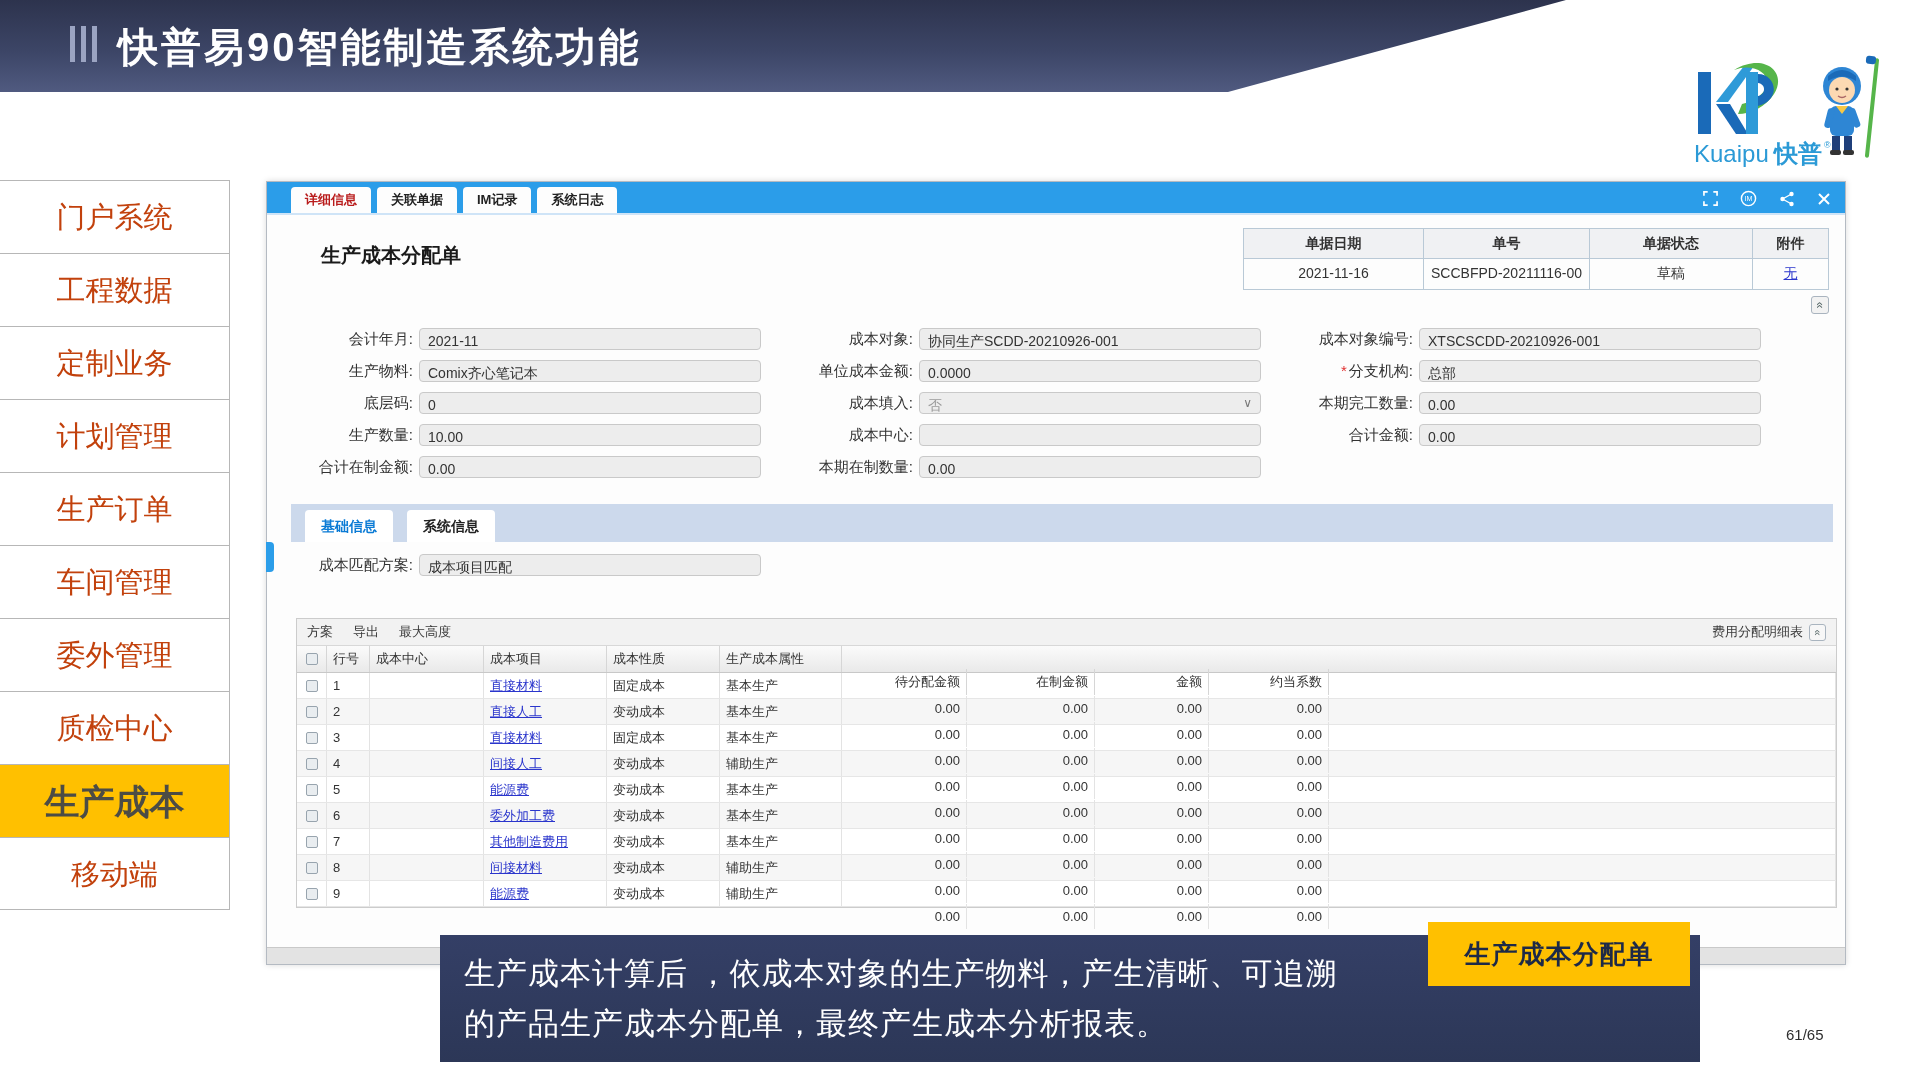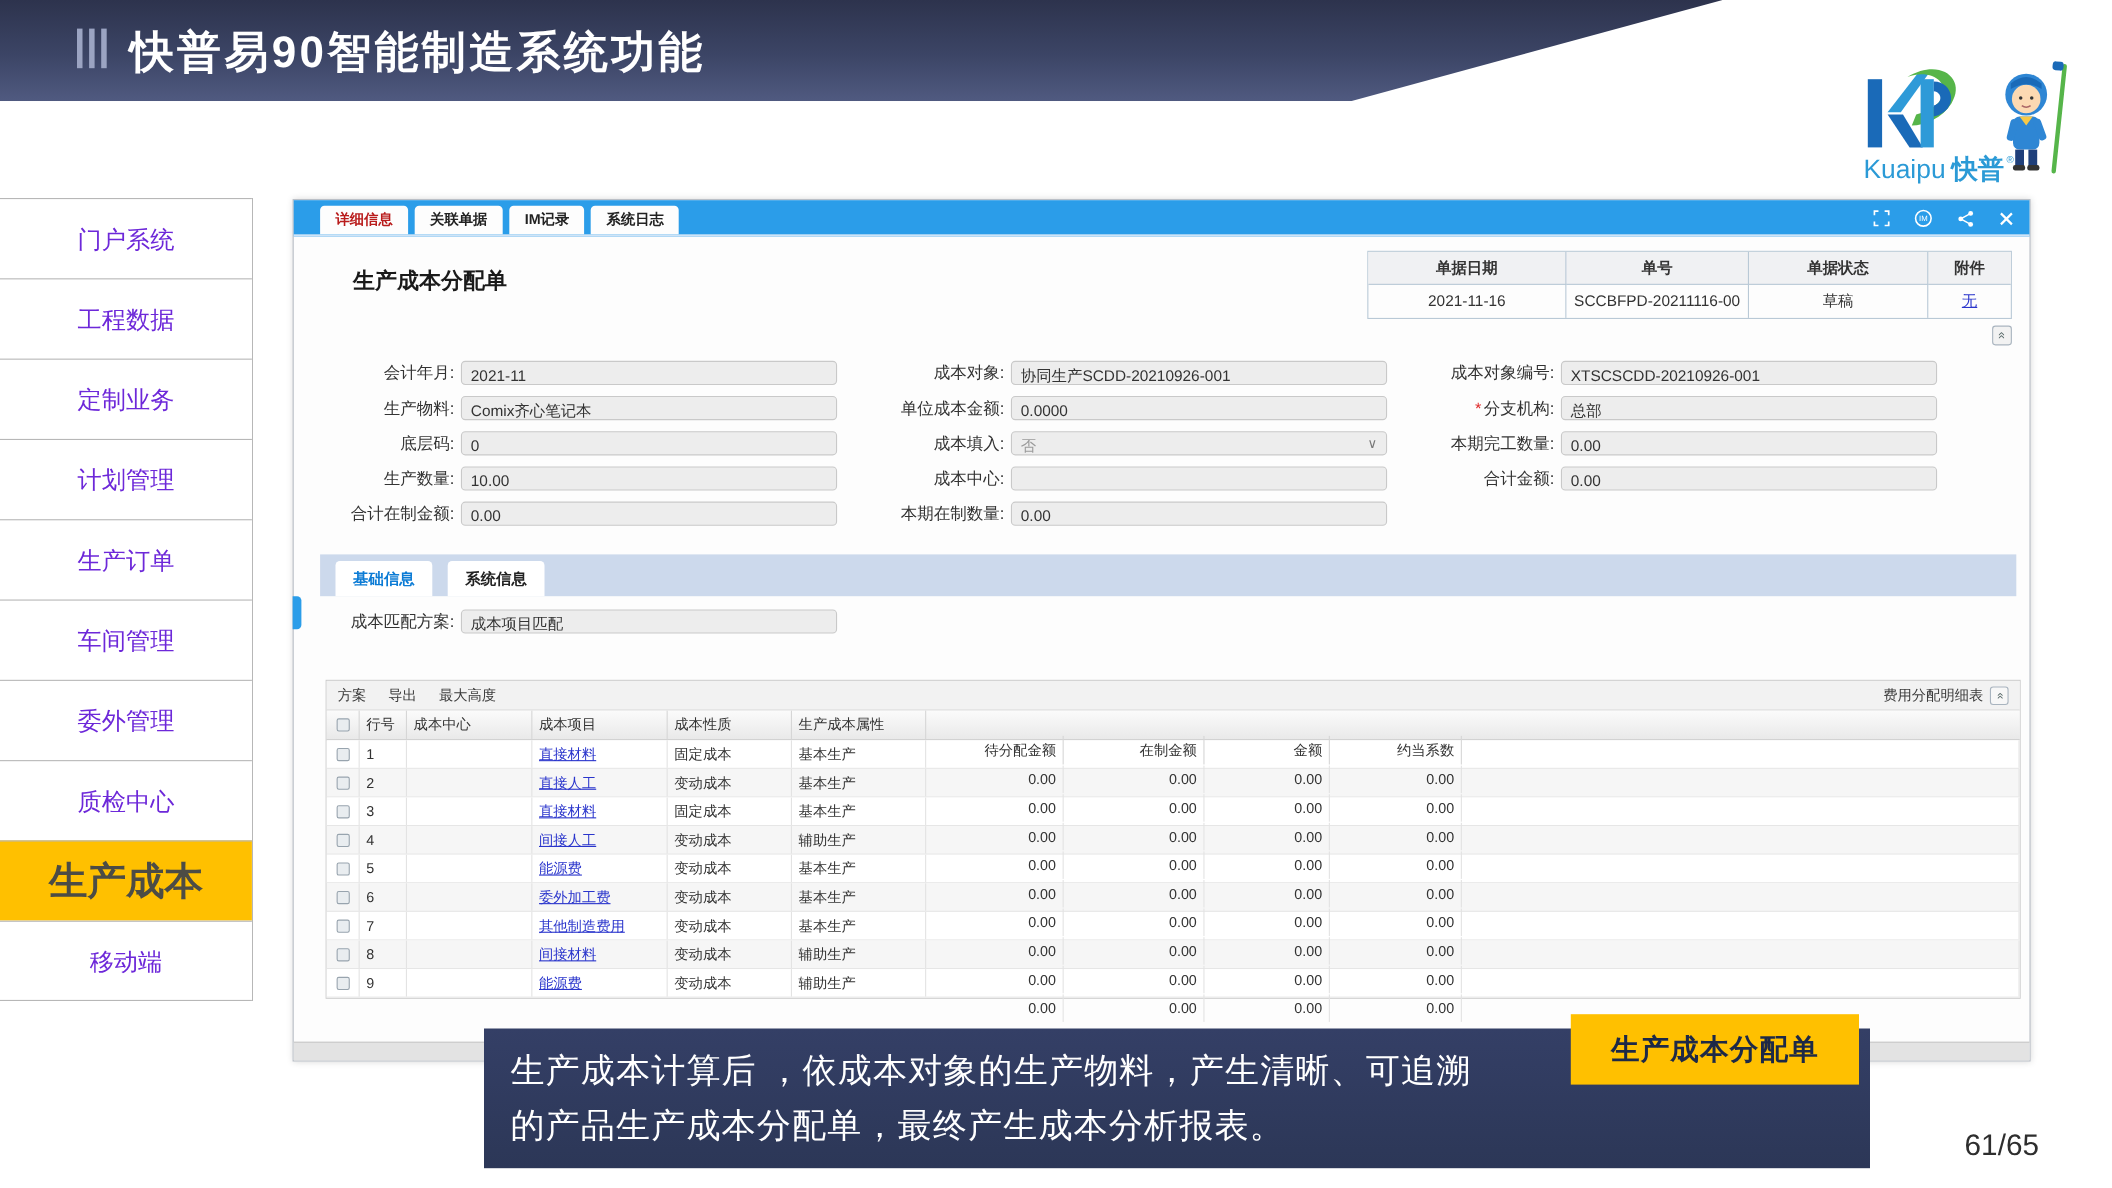--- a/index.html
+++ b/index.html
@@ -14,21 +14,21 @@
   .hdr-bars { position:absolute; left:70px; top:26px; display:flex; gap:6px; }
   .hdr-bars i { width:5px; height:36px; background:#9ba4c2; display:block; }
   .hdr-title { position:absolute; left:118px; top:20px; color:#ffffff; font-size:40px;
     font-weight:bold; letter-spacing:3px; }
 
   
   .logo { position:absolute; left:1690px; top:50px; width:200px; height:125px; }
 
   
   .sidebar { position:absolute; left:0; top:180px; width:230px; border-right:1px solid #b7b7b7; }
-  .side-item { height:73px; line-height:73px; text-align:center; font-size:22px; color:#6d28d9;
+  .side-item { height:73px; line-height:73px; text-align:center; font-size:29px; color:#c2410c;
     border-top:1px solid #b7b7b7; background:#ffffff; cursor:pointer; }
   .side-item:last-child { border-bottom:1px solid #b7b7b7; }
   .side-item.active { background:#FFC000; font-size:35px; font-weight:bold; color:#4c4c45; }
 
   
   .window { position:absolute; left:266px; top:181px; width:1580px; height:784px;
     background:#fdfdfd; border:1px solid #b4bac2; box-shadow:0 0 6px rgba(0,0,0,.15); }
   .titlebar { position:relative; height:33px; background:#2B9DE9; border-bottom:2px solid #cfe4f7; }
   .tb-tabs { position:absolute; left:24px; bottom:0; display:flex; gap:6px; }
   .tb-tab { height:26px; line-height:26px; padding:0 14px; background:#fdfdfd; color:#222222;
@@ -96,21 +96,21 @@
   .glink { color:#2A35CC; text-decoration:underline; cursor:pointer; }
   .gfill { flex:1; border-right:none; }
   .win-footer { position:absolute; left:0; right:0; bottom:0; height:17px; background:#e3e3e3; border-top:1px solid #c9c9c9; }
 
   
   .caption { position:absolute; left:440px; top:935px; width:1260px; height:127px;
     background:linear-gradient(180deg,#343f66 0%,#2c3757 100%); color:#ffffff; padding:14px 0 0 24px; }
   .caption div { font-size:31px; line-height:50px; letter-spacing:1px; }
   .ylabel { position:absolute; left:1428px; top:922px; width:262px; height:64px; background:#FFC000;
     color:#1d2947; font-size:26px; font-weight:bold; text-align:center; line-height:64px; letter-spacing:1px; }
-  .pagenum { position:absolute; left:1786px; top:1026px; font-size:27px; color:#2e2e2e; }
+  .pagenum { position:absolute; left:1786px; top:1026px; font-size:15px; color:#2e2e2e; }
 </style>
 </head>
 <body>
 
 <div class="hdr-shape"></div>
 <div class="hdr-bars">
     <i></i>
     <i></i>
     <i></i>
   </div>

